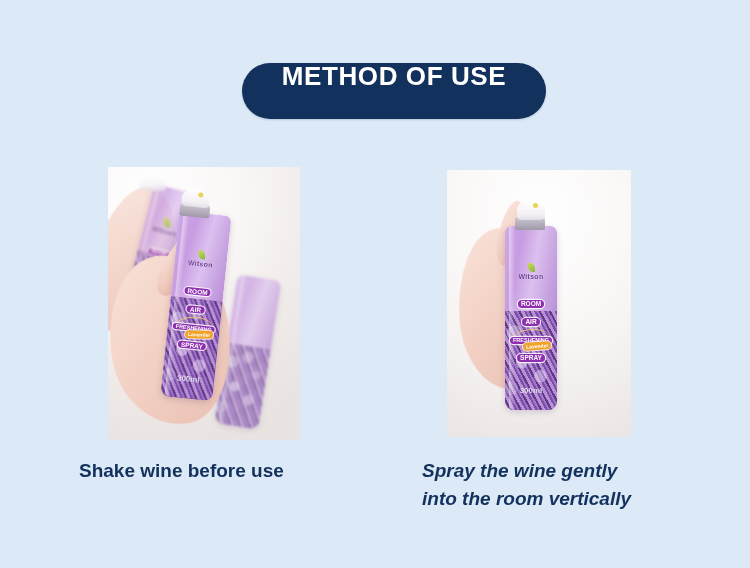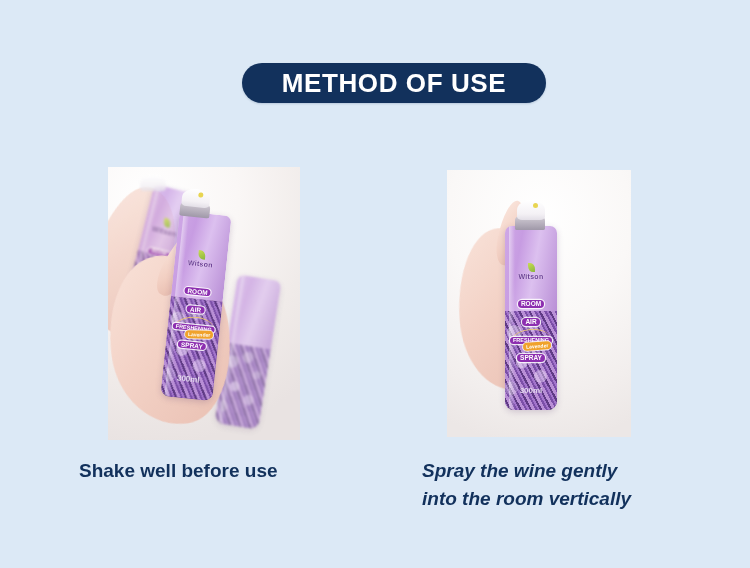--- a/index.html
+++ b/index.html
@@ -14,25 +14,25 @@
     overflow: hidden;
     position: relative;
   }
 
   
   #title-banner {
     position: absolute;
     left: 242px;
     top: 63px;
     width: 304px;
-    height: 40px;
+    height: 56px;
     background: #12315c;
     border-radius: 28px;
     display: flex;
-    align-items: center;
+    align-items: flex-start;
     justify-content: center;
     box-shadow: 0 1px 2px rgba(18,49,92,.18);
   }
   #title-banner .title-text {
     color: #ffffff;
     font-size: 26px;
     font-weight: bold;
     letter-spacing: .6px;
     line-height: 1;
     white-space: nowrap;
@@ -332,15 +332,15 @@
       <div class="scent-badge">Lavender</div>
       <div class="volume">300ml</div>
     </div>
     <div class="can-neck" style="left:68px; top:44px; width:30px; height:16px;"></div>
     <div class="can-cap" style="left:70px; top:30px; width:28px; height:20px;">
       <span class="cap-dot" style="left:16px; top:3px; width:5px; height:5px;"></span>
     </div>
   </div>
 </div>
 
-<div class="caption" id="caption-left">Shake well before use</div>
+<div class="caption" id="caption-left">Shake wine before use</div>
 <div class="caption" id="caption-right">Spray the wine gently
 into the room vertically</div>
 
 </body></html>

